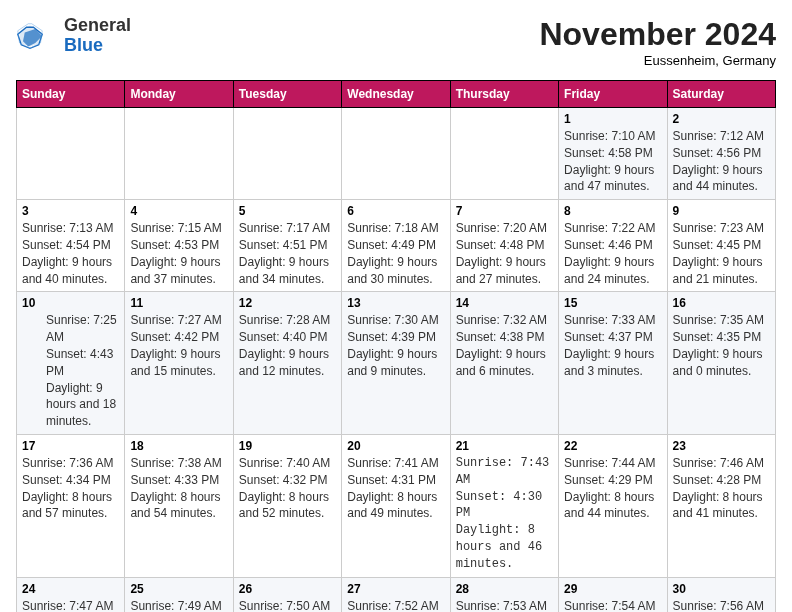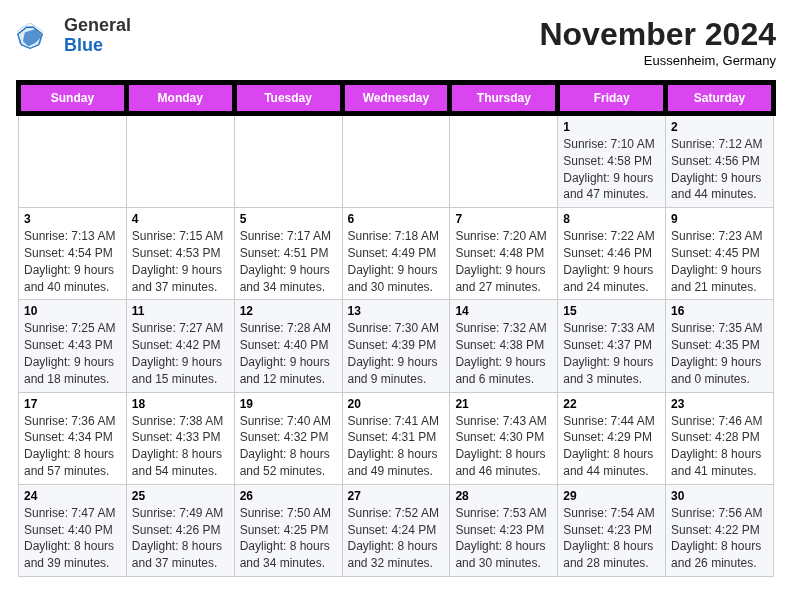--- a/index.html
+++ b/index.html
@@ -43,27 +43,27 @@
     .location {
       font-size: 13px;
       color: #000000;
     }
     table {
       width: 100%;
       border-collapse: collapse;
       font-size: 11px;
     }
     thead tr th {
-      background-color: #d946ef;
+      background-color: #be185d;
       color: #fff;
-      text-align: center;
+      text-align: left;
       padding: 6px 5px;
       font-size: 12px;
       font-weight: bold;
-      border: 5px solid #000000;
+      border: 1px solid #000000;
     }
     tbody tr td {
       border: 1px solid #ccc;
       vertical-align: top;
       padding: 4px 5px;
       width: 108px;
       min-height: 80px;
       background: #fff;
     }
     tbody tr:nth-child(odd) td {
@@ -181,21 +181,21 @@
         <td>
           <span class="day-number">9</span>
           <div class="day-info" style="white-space: pre-line;">Sunrise: 7:23 AM
 Sunset: 4:45 PM
 Daylight: 9 hours and 21 minutes.</div>
         </td>
       </tr>
       <tr>
         <td>
           <span class="day-number">10</span>
-          <div class="day-info" style="white-space: pre-line;">Sunrise: 7:25 AM
+          <div class="day-info" style="white-space: pre-line; margin-left: 24px;">Sunrise: 7:25 AM
 Sunset: 4:43 PM
 Daylight: 9 hours and 18 minutes.</div>
         </td>
         <td>
           <span class="day-number">11</span>
           <div class="day-info" style="white-space: pre-line;">Sunrise: 7:27 AM
 Sunset: 4:42 PM
 Daylight: 9 hours and 15 minutes.</div>
         </td>
         <td>
@@ -249,21 +249,21 @@
 Daylight: 8 hours and 52 minutes.</div>
         </td>
         <td>
           <span class="day-number">20</span>
           <div class="day-info" style="white-space: pre-line;">Sunrise: 7:41 AM
 Sunset: 4:31 PM
 Daylight: 8 hours and 49 minutes.</div>
         </td>
         <td>
           <span class="day-number">21</span>
-          <div class="day-info" style="white-space: pre-line;">Sunrise: 7:43 AM
+          <div class="day-info" style="white-space: pre-line; font-family: Liberation Mono, monospace;">Sunrise: 7:43 AM
 Sunset: 4:30 PM
 Daylight: 8 hours and 46 minutes.</div>
         </td>
         <td>
           <span class="day-number">22</span>
           <div class="day-info" style="white-space: pre-line;">Sunrise: 7:44 AM
 Sunset: 4:29 PM
 Daylight: 8 hours and 44 minutes.</div>
         </td>
         <td>

